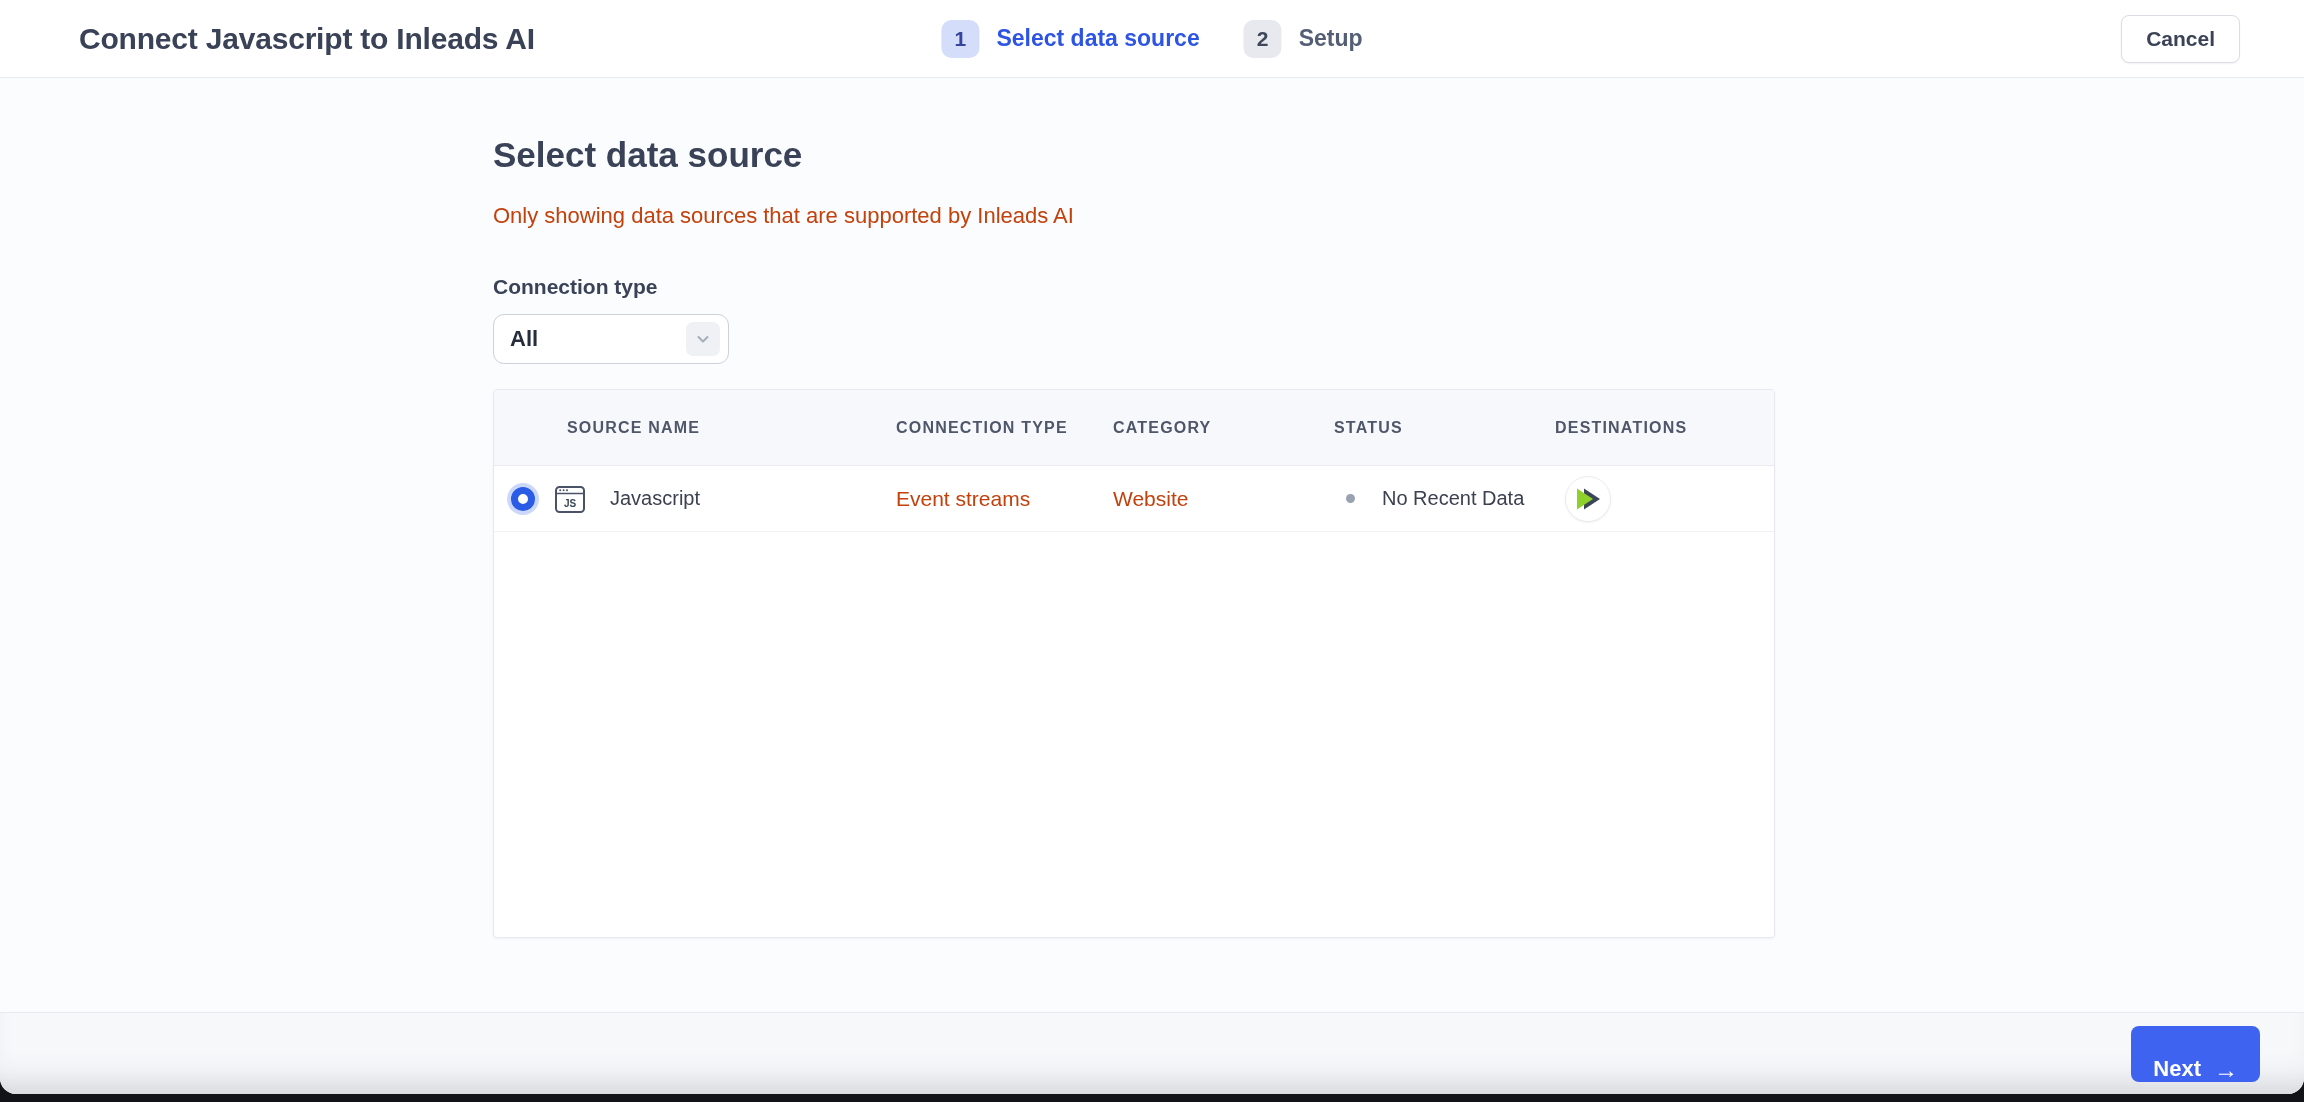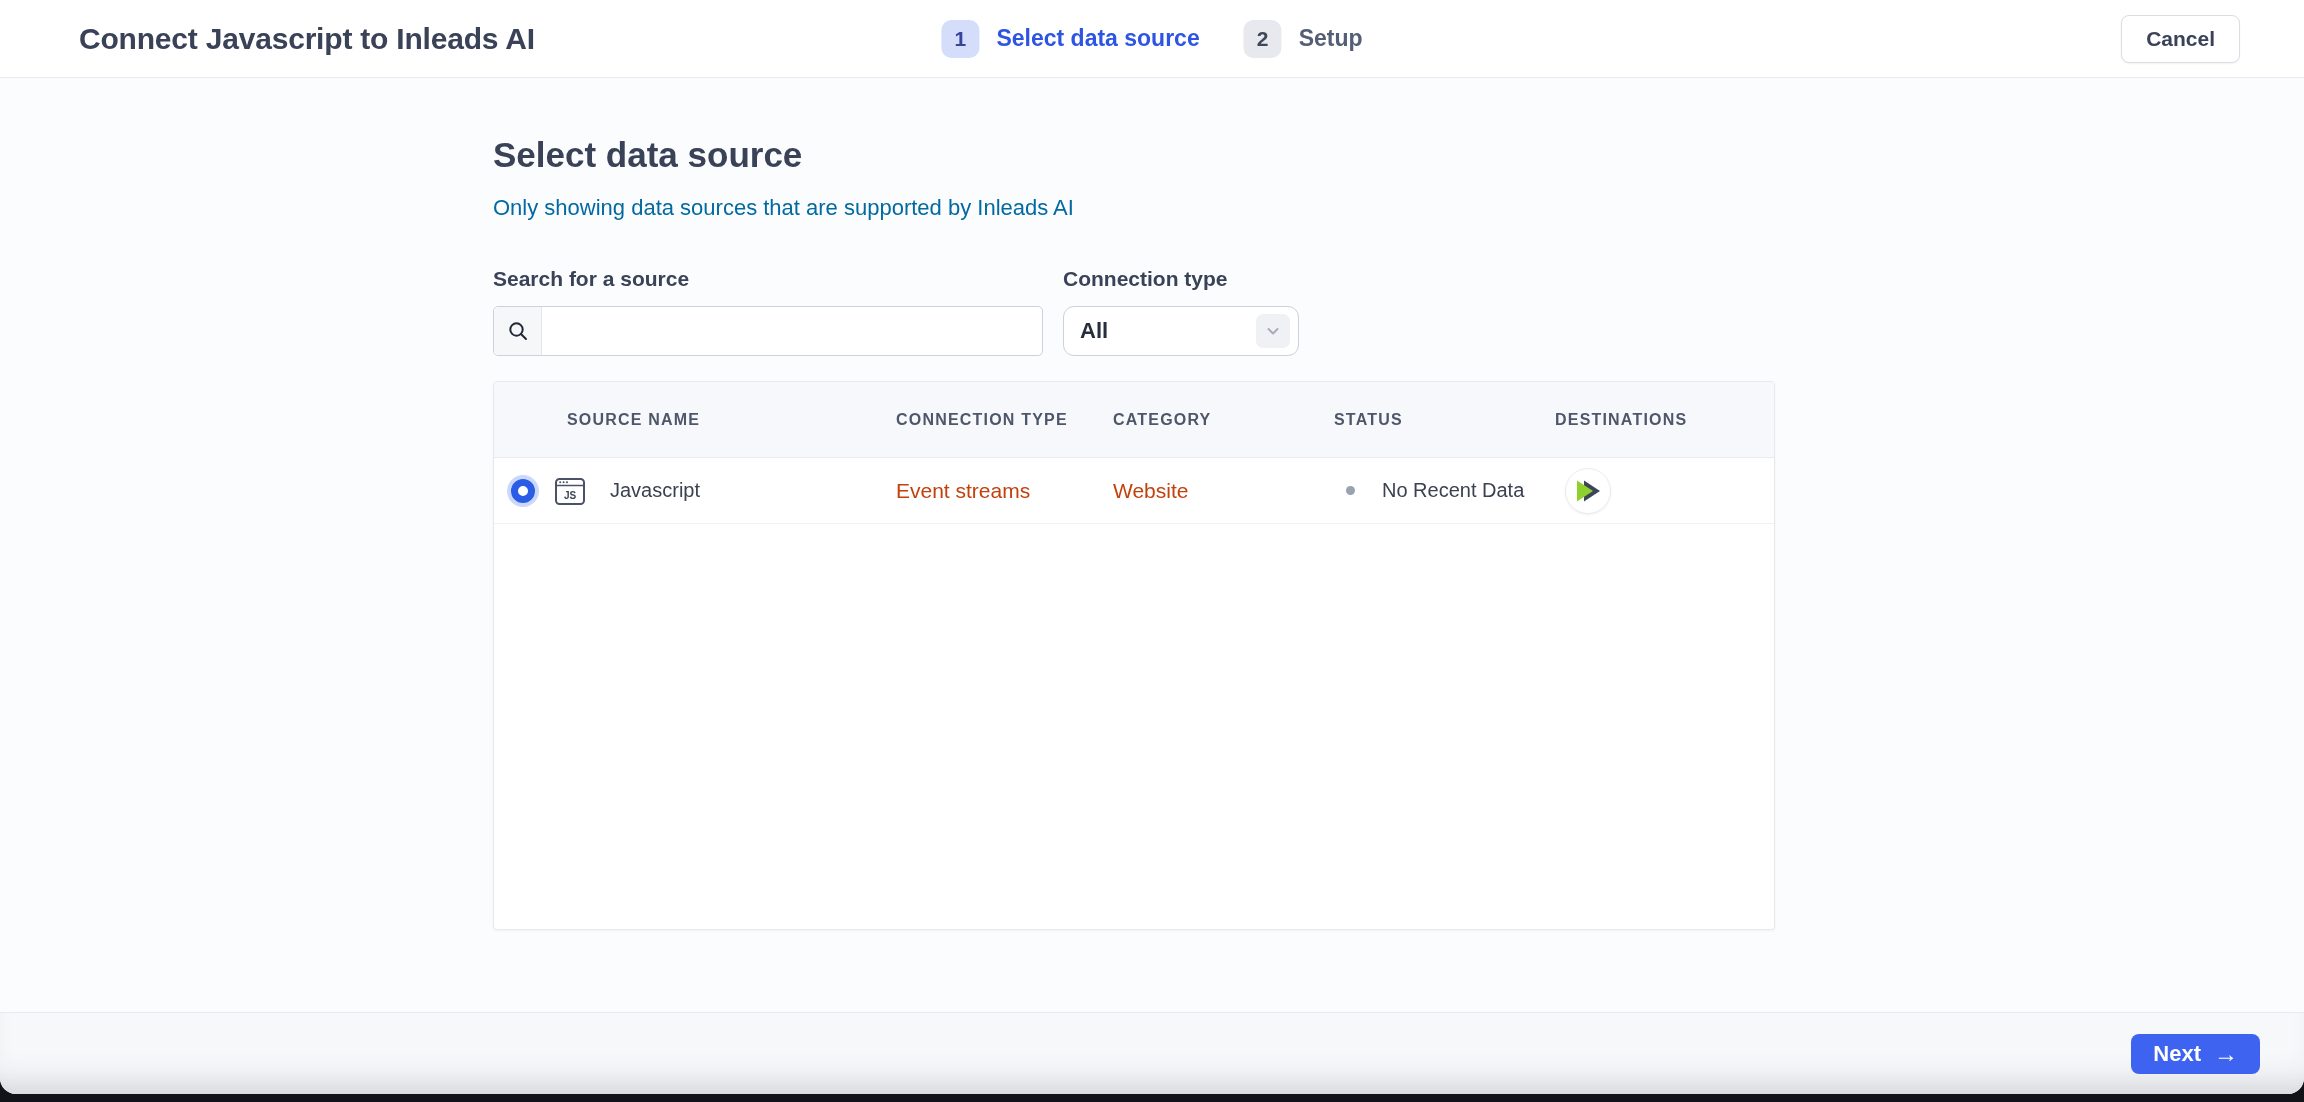--- a/index.html
+++ b/index.html
@@ -45,21 +45,21 @@
     margin-left:auto; margin-right:64px;
     height:48px; padding:0 24px;
     background:#ffffff; border:1px solid #dadde4; border-radius:8px;
     font-family:inherit; font-size:21px; font-weight:bold; color:#3a4258;
     box-shadow:0 1px 2px rgba(16,24,40,0.05);
     cursor:pointer;
   }
   
   .content { width:1318px; margin:0 auto; }
   .page-heading { margin-top:57px; font-size:35px; font-weight:bold; color:#3a4258; }
-  .page-subheading { margin-top:20px; font-size:22px; color:#0369a1; }
+  .page-subheading { margin-top:28px; font-size:22px; color:#c2410c; }
   .controls { margin-top:46px; display:flex; gap:20px; }
   .field-label { font-size:21px; font-weight:bold; color:#3a4258; margin-bottom:15px; }
   .search-group { width:550px; }
   .search-box {
     height:50px; display:flex; align-items:stretch;
     background:#ffffff; border:1px solid #ccd1da; border-radius:5px;
     overflow:hidden;
   }
   .search-icon-seg {
     width:48px; background:#f6f7f9; border-right:1px solid #e4e7ec;
@@ -117,24 +117,24 @@
   }
   
   .footer {
     position:absolute; left:0; bottom:0; width:100%; height:82px;
     background:#f7f8fa; border-top:1px solid #e7e9ee;
     display:flex; align-items:center; justify-content:flex-end;
     padding-right:44px;
     box-shadow:inset 0 -30px 34px -24px rgba(45,50,68,0.22);
   }
   .next-btn {
-    height:40px; padding:0 22px;
+    height:56px; padding:0 22px;
     background:#3e63f0; border:none; border-radius:8px;
     font-family:inherit; font-size:22px; font-weight:bold; color:#ffffff;
-    display:flex; align-items:center; gap:13px;
+    display:flex; align-items:flex-end; gap:13px;
     cursor:pointer;
   }
   .next-arrow { font-size:24px; line-height:1; font-weight:normal; }
 </style>
 </head>
 <body>
 
 <div class="modal">
 
   <div class="topbar">
@@ -152,34 +152,20 @@
     </div>
 
     <button class="cancel-btn">Cancel</button>
   </div>
 
   <div class="content">
     <div class="page-heading">Select data source</div>
     <div class="page-subheading">Only showing data sources that are supported by Inleads AI</div>
 
     <div class="controls">
-      <div class="search-group">
-        <div class="field-label">Search for a source</div>
-        <div class="search-box">
-          <div class="search-icon-seg">
-            <span style="display:flex;">
-              <svg width="22" height="22" viewBox="0 0 22 22" fill="none">
-                <circle cx="9.5" cy="9.5" r="6.2" stroke="#202838" stroke-width="2"></circle>
-                <line x1="14.2" y1="14.2" x2="19" y2="19" stroke="#202838" stroke-width="2" stroke-linecap="round"></line>
-              </svg>
-            </span>
-          </div>
-          <input class="search-input" type="text" value="" style="">
-        </div>
-      </div>
 
       <div class="conn-group">
         <div class="field-label">Connection type</div>
         <div class="select-box">
           <span class="select-value">All</span>
           <span class="chevron-box">
             <span style="display:flex;">
               <svg width="18" height="18" viewBox="0 0 18 18" fill="none">
                 <path d="M4.5 7l4.5 4.5L13.5 7" stroke="#a5adbb" stroke-width="2" stroke-linecap="round" stroke-linejoin="round"></path>
               </svg>

